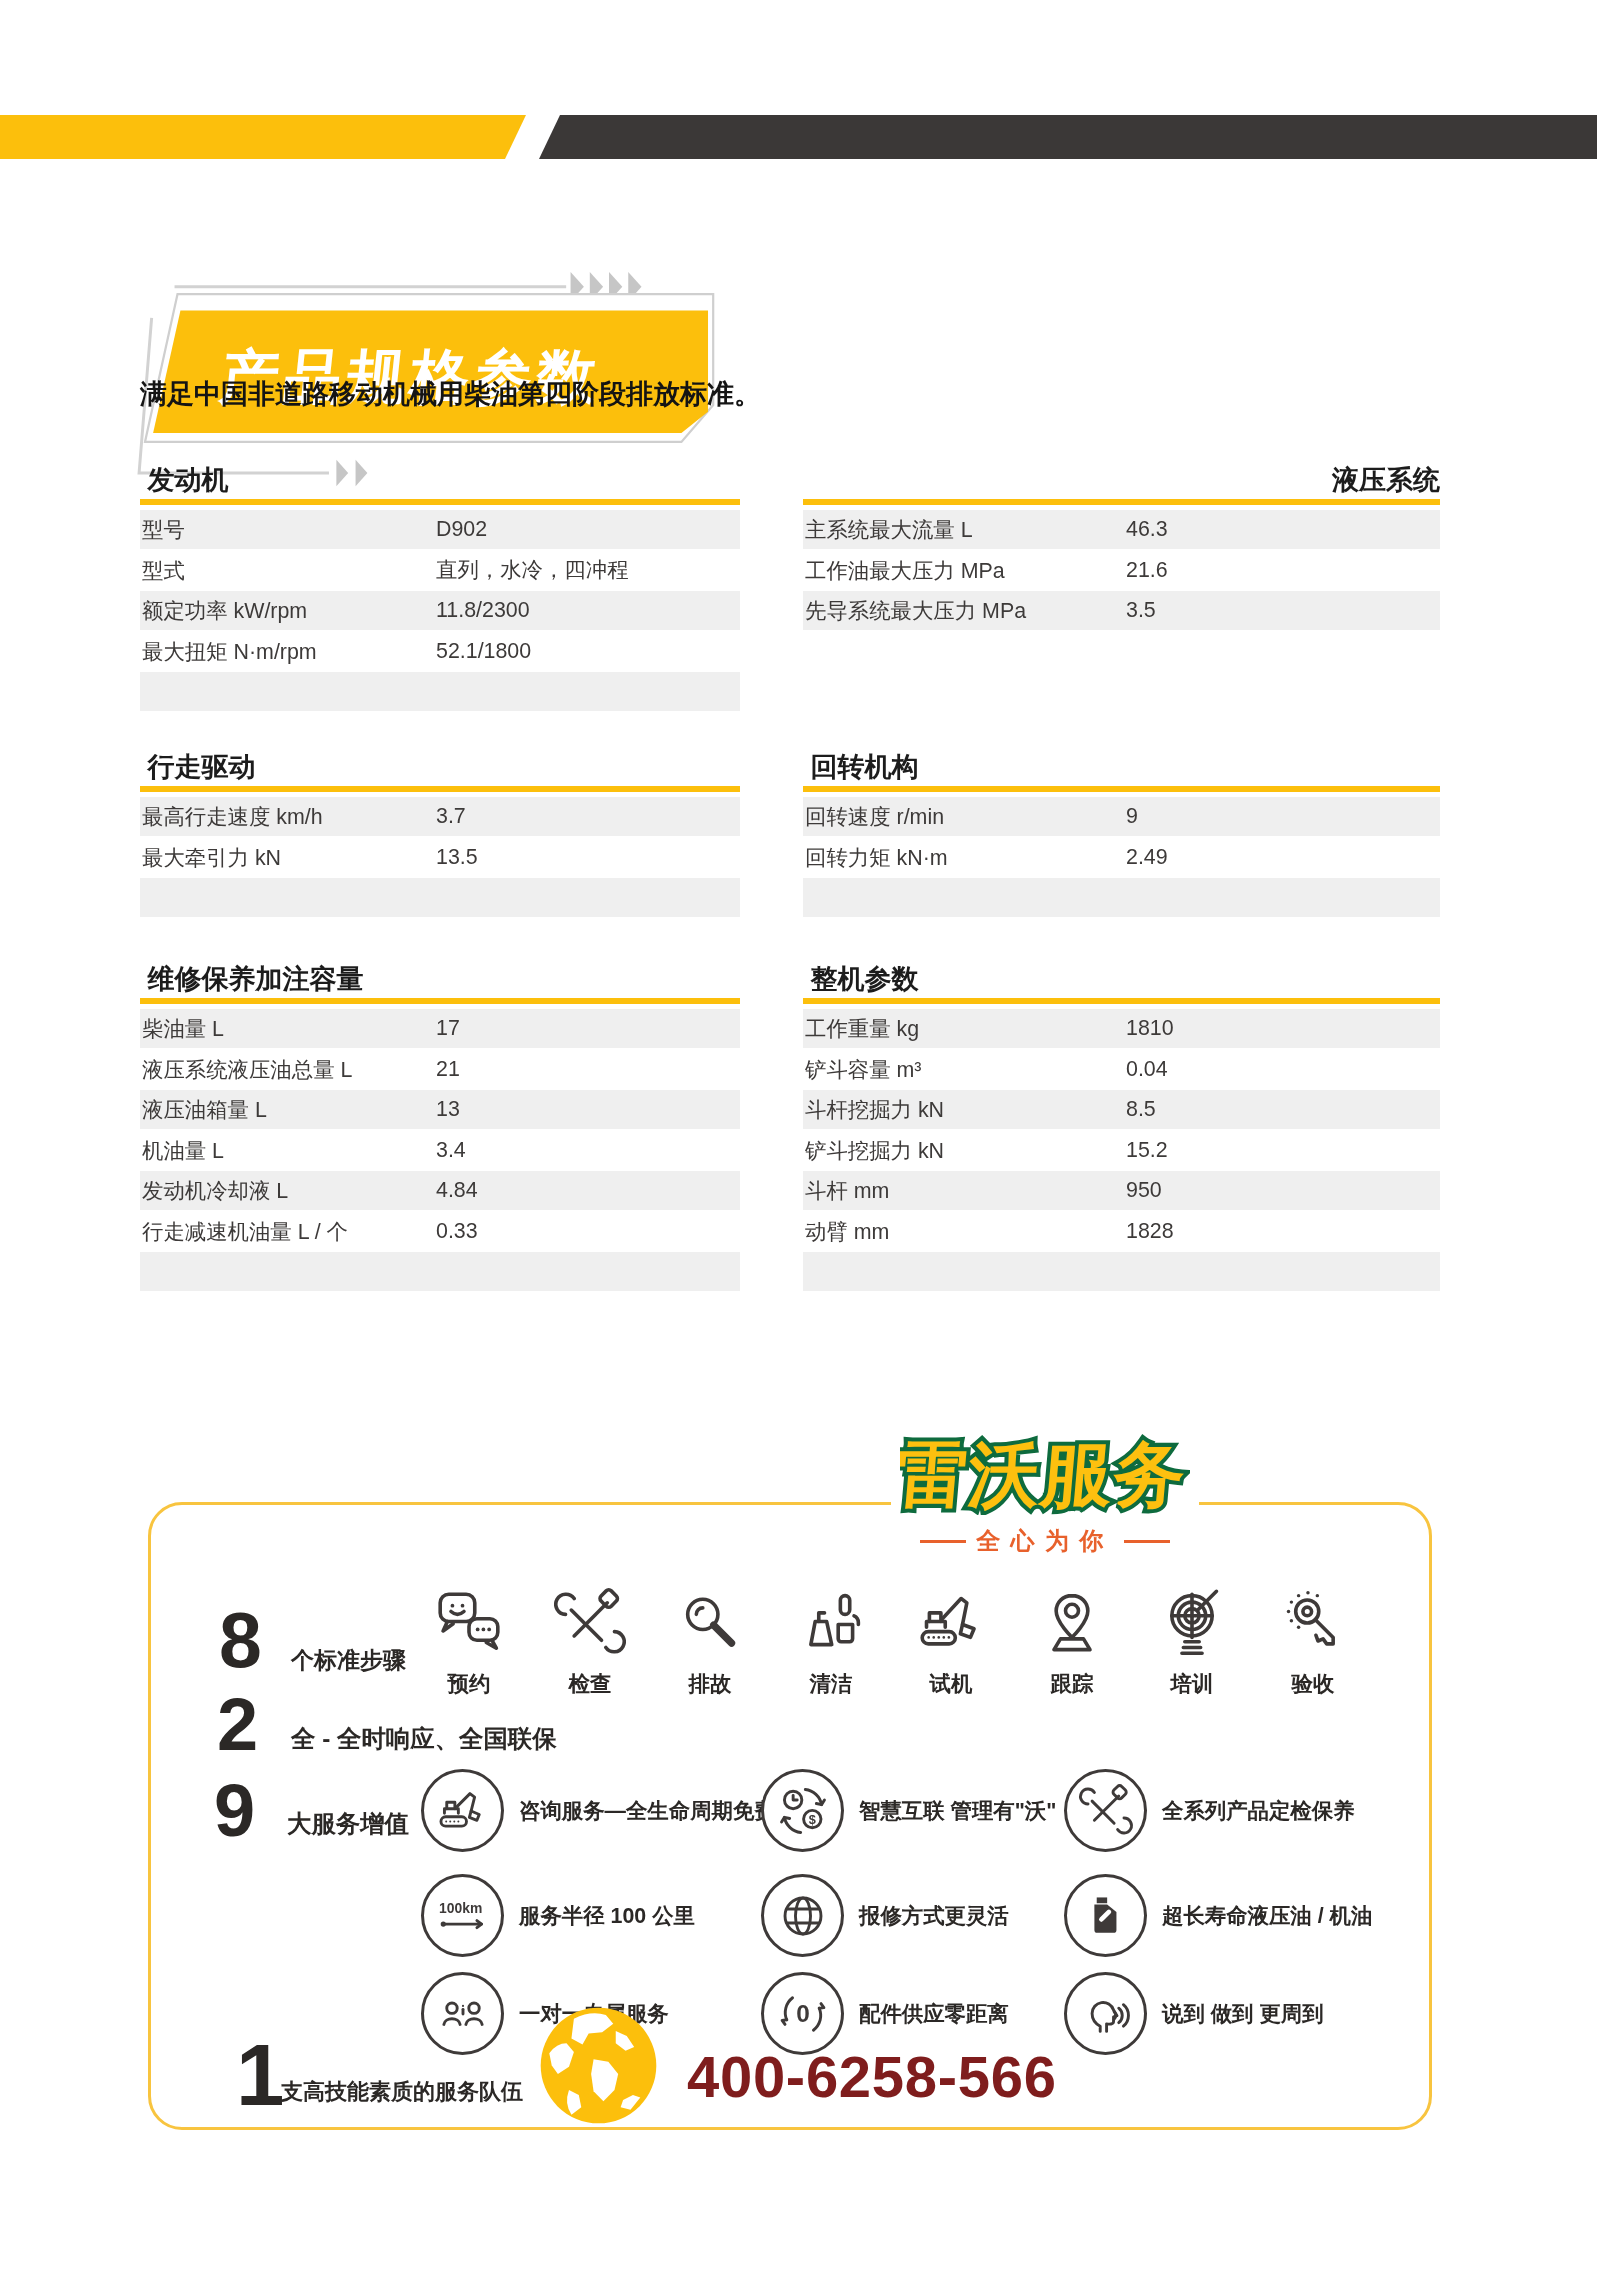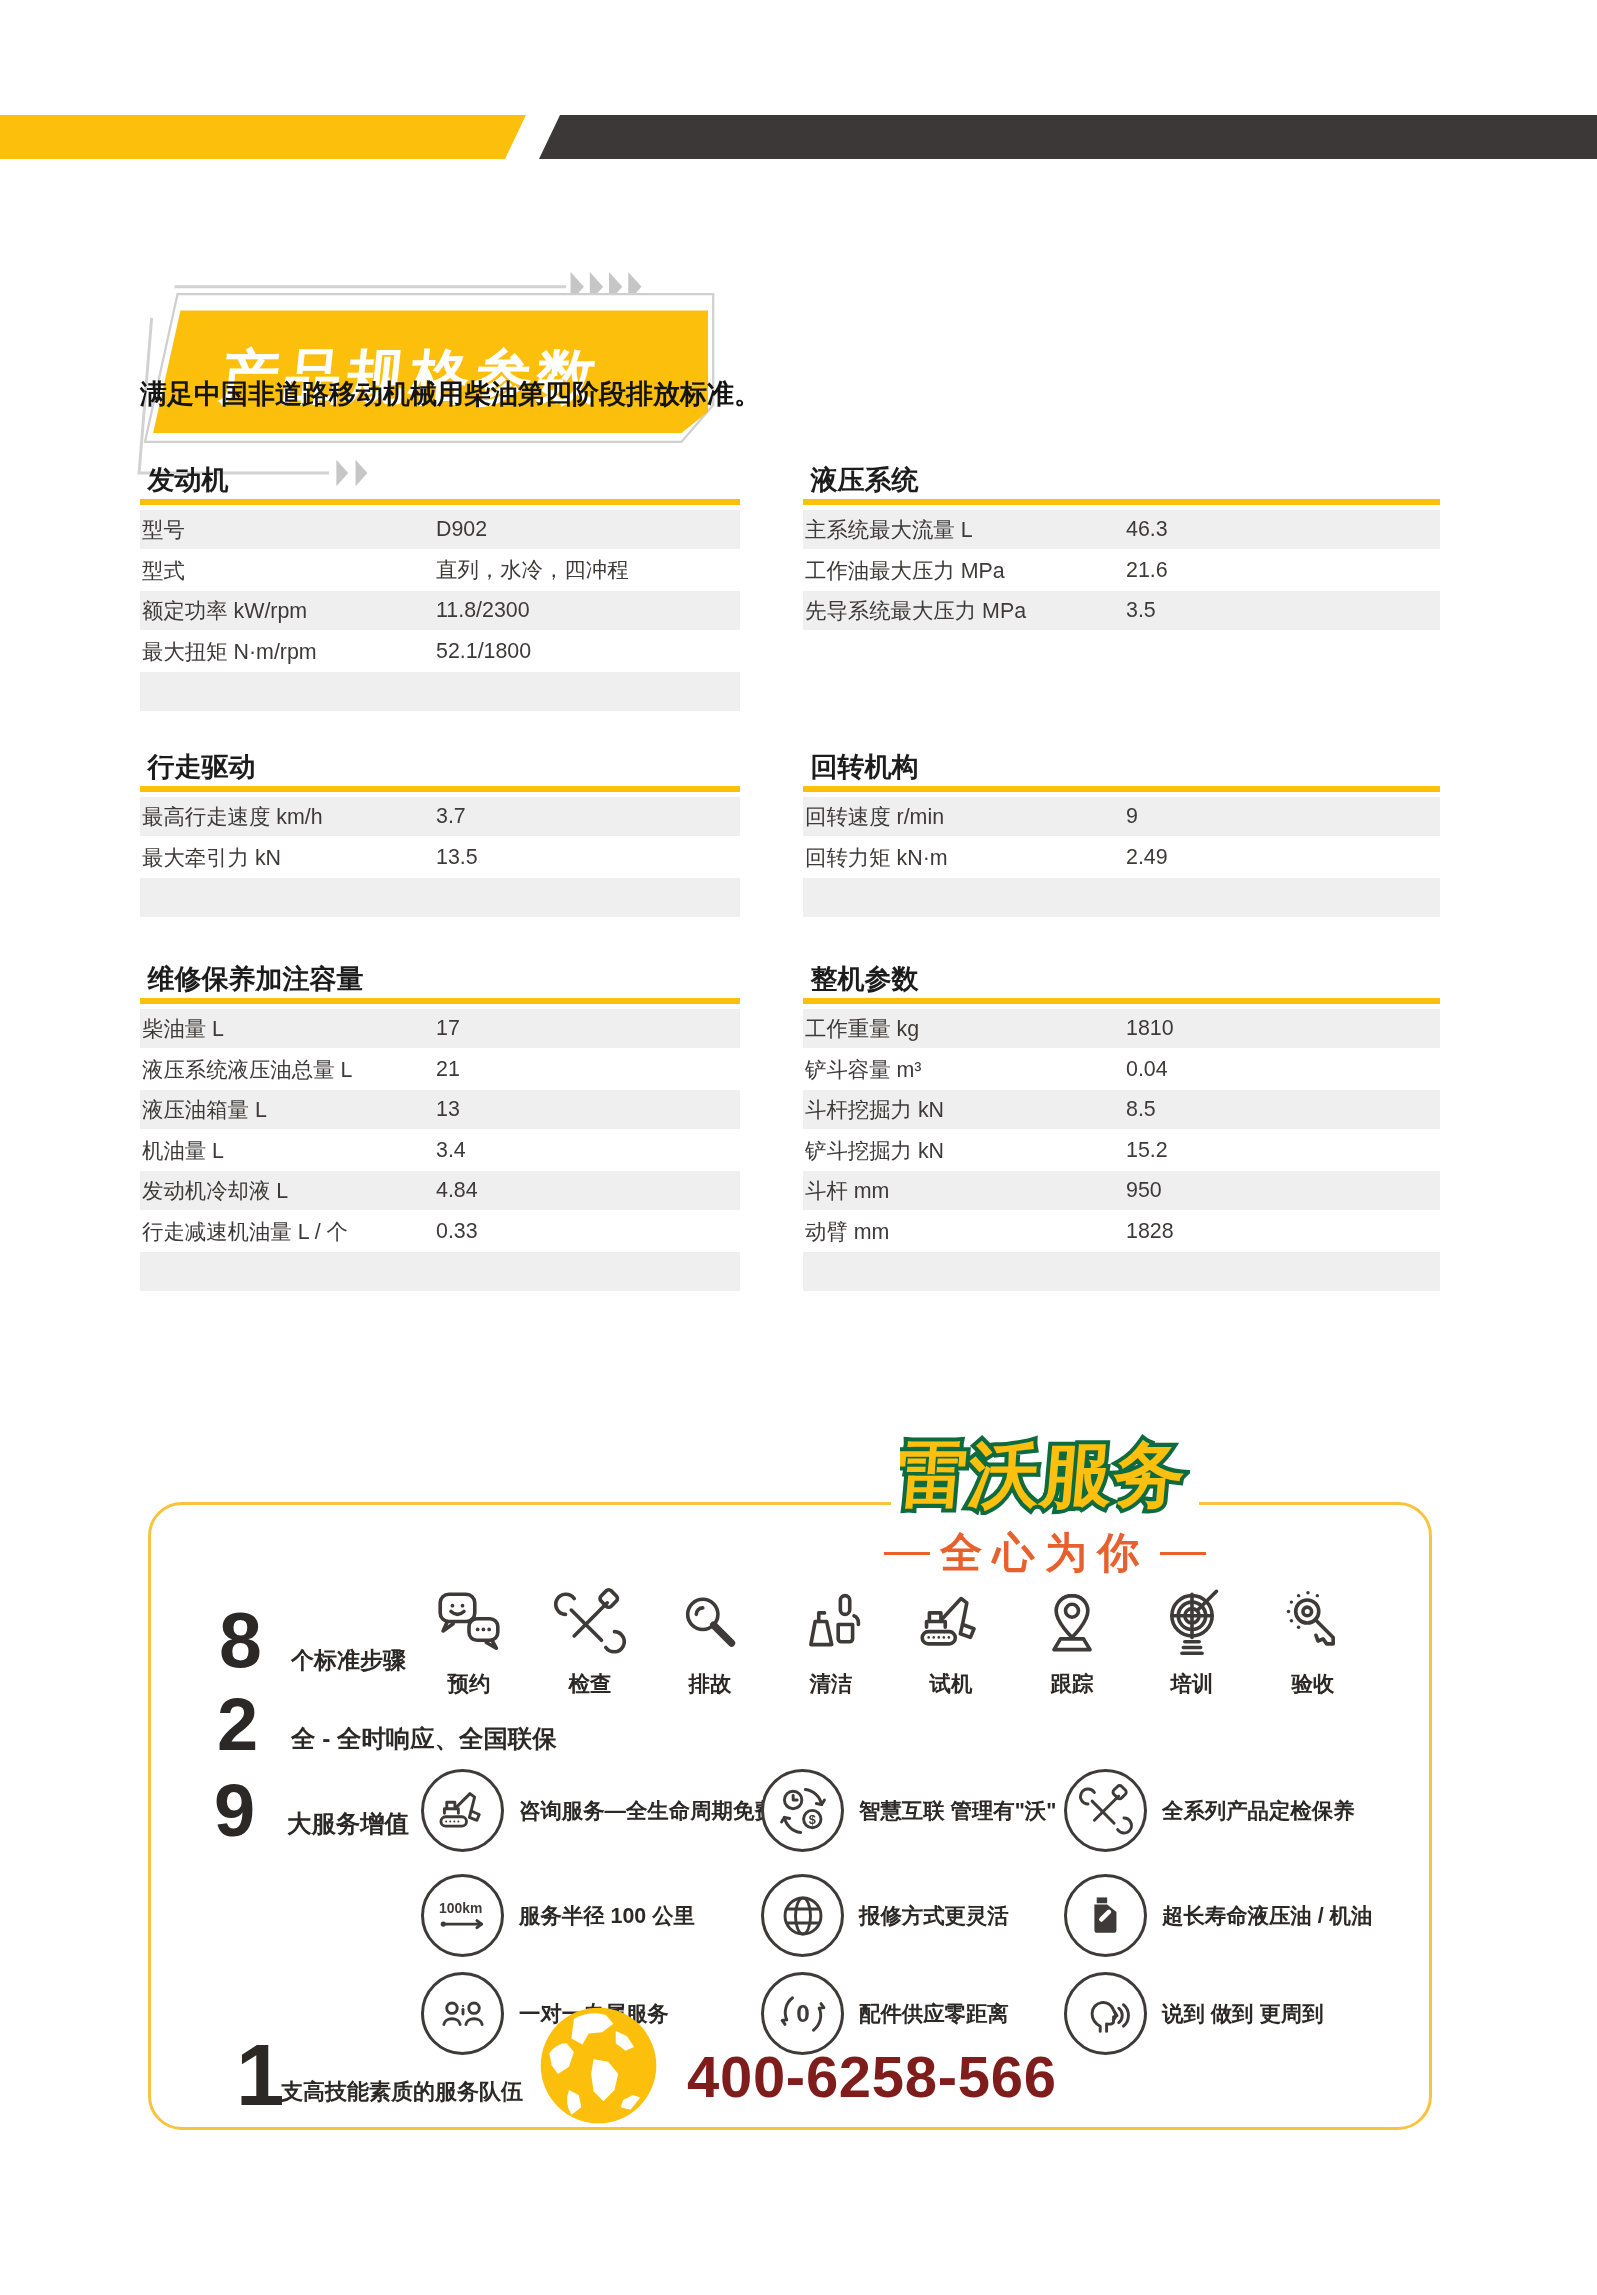--- a/index.html
+++ b/index.html
@@ -32,21 +32,21 @@
   .spec-row.gray{background:#EFEFEF;}
   .spec-label{padding-left:2px;white-space:nowrap;}
   .spec-value{position:absolute;top:0;height:56px;line-height:39px;white-space:nowrap;}
 
   
   .service-box{left:148px;top:1502px;width:1284px;height:628px;box-sizing:border-box;
     border:3px solid #F8C43F;border-radius:34px;background:#ffffff;}
   .logo-block{left:891px;top:1432px;width:299px;background:#ffffff;text-align:center;z-index:3;padding:0 4.4px;}
   .tagline-row{display:flex;align-items:center;justify-content:center;gap:10.3px;margin-top:7.4px;}
   .tagline-dash{width:46px;height:3.7px;background:#E8612C;flex:none;}
-  .tagline-text{font-size:42px;font-weight:700;color:#E8612C;letter-spacing:10.3px;white-space:nowrap;}
+  .tagline-text{font-size:24px;font-weight:700;color:#E8612C;letter-spacing:10.3px;white-space:nowrap;}
 
   .bignum{position:absolute;font-size:77px;line-height:1;font-weight:800;color:#2B2826;z-index:2;}
   .numlabel{position:absolute;font-size:23px;font-weight:700;color:#2B2826;white-space:nowrap;z-index:2;}
 
   .step-item{position:absolute;width:120px;text-align:center;z-index:2;}
   .step-icon svg{width:72px;height:72px;display:block;margin:0 auto;}
   .step-label{font-size:21.4px;font-weight:700;color:#2B2826;margin-top:10.3px;}
 
   .svc-item{position:absolute;display:flex;align-items:center;z-index:2;}
   .svc-circle{width:83px;height:83px;border:3px solid #3E3A39;border-radius:50%;flex:none;
@@ -99,21 +99,21 @@
           <span class="spec-label">额定功率 kW/rpm</span>
           <span class="spec-value" style="left: 296px;">11.8/2300</span>
         </div>
         <div class="spec-row">
           <span class="spec-label">最大扭矩 N·m/rpm</span>
           <span class="spec-value" style="left: 296px;">52.1/1800</span>
         </div>
         <div class="spec-row gray"></div>
       </div>
     </div>
-    <div class="spec-section" style="left: 803px; top: 464px; width: 637px;">
+    <div class="spec-section" style="left: 803px; top: 464px; width: 637px; text-align: right;">
       <div class="spec-title">液压系统</div>
       <div class="spec-underline"></div>
       <div class="spec-rows">
         <div class="spec-row gray">
           <span class="spec-label">主系统最大流量 L</span>
           <span class="spec-value" style="left: 323px;">46.3</span>
         </div>
         <div class="spec-row">
           <span class="spec-label">工作油最大压力 MPa</span>
           <span class="spec-value" style="left: 323px;">21.6</span>

